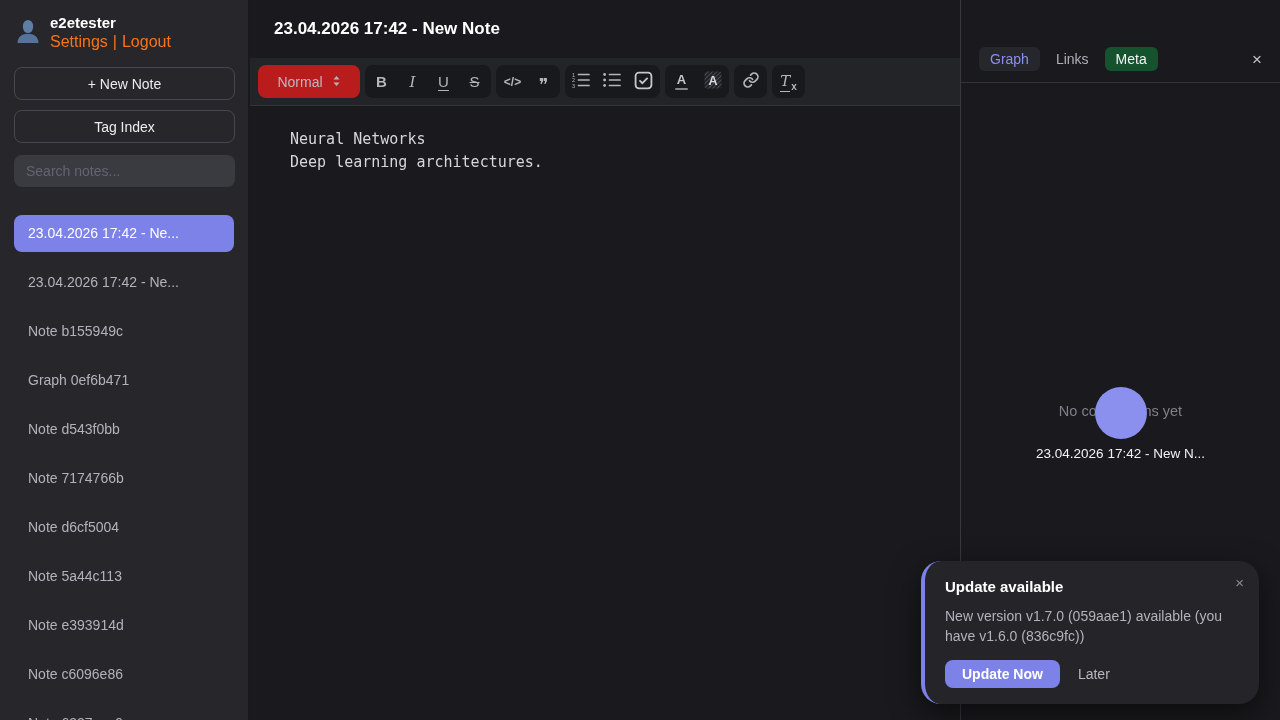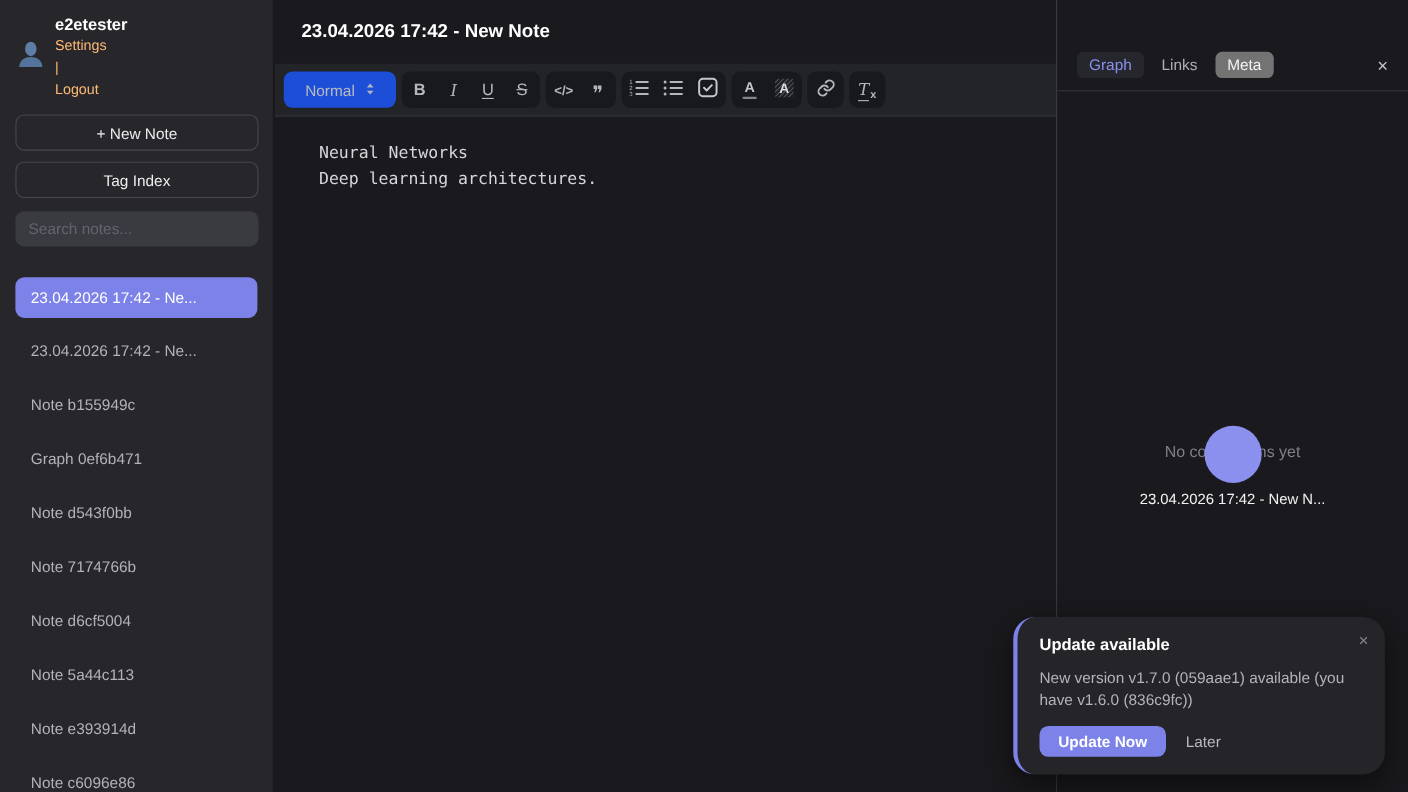--- a/index.html
+++ b/index.html
@@ -11,21 +11,21 @@
   }
 
   
   .sidebar {
     position:absolute; left:0; top:0; width:249px; height:720px;
     background:#27272b; border-right:1px solid #19191c; padding:14px;
   }
   .user-row { display:flex; align-items:center; gap:8px; margin-bottom:16px; }
   .user-meta { display:flex; flex-direction:column; gap:2px; }
   .user-name { font-size:15px; font-weight:bold; color:#ffffff; }
-  .user-links { font-size:13px; color:#fdba74; display:flex; gap:5px;flex-direction:column; }
+  .user-links { font-size:16px; color:#f97316; display:flex; gap:5px; }
   .user-links span { cursor:default; }
   .side-btn {
     display:flex; align-items:center; justify-content:center;
     width:221px; height:33px; border:1px solid #47484f; border-radius:8px;
     background:transparent; color:#ececef; font-size:14px; margin-bottom:10px;
     font-family:"Liberation Sans", sans-serif; cursor:pointer;
   }
   .search-input {
     width:221px; height:32px; background:#3a3b41; border:none; border-radius:8px;
     padding:0 12px; color:#e8e8ea; font-size:14px; margin-top:2px;
@@ -57,21 +57,21 @@
   }
   .tb-group {
     background:#18191d; border-radius:8px; height:33px;
     display:flex; align-items:center; padding:0 1px;
   }
   .tb-btn {
     width:31px; height:31px; display:flex; align-items:center; justify-content:center;
     background:transparent; border:none; color:#b5b6bc; font-size:15px; cursor:pointer;
   }
   .format-select {
-    background:#1d4ed8; border:none; border-radius:8px; height:33px; width:102px;
+    background:#b91c1c; border:none; border-radius:8px; height:33px; width:102px;
     display:flex; align-items:center; justify-content:center; gap:9px;
     color:#b9bac0; font-size:14px; cursor:pointer; font-family:"Liberation Sans", sans-serif;
   }
   .glyph-b { font-weight:bold; }
   .glyph-i { font-family:"DejaVu Serif", serif; font-style:italic; }
   .glyph-u { text-decoration:underline; text-underline-offset:3px; }
   .glyph-s { text-decoration:line-through; }
   .glyph-code { font-size:12px; font-weight:bold; letter-spacing:0; }
   .glyph-quote { font-size:18px; line-height:10px; padding-top:6px; }
   .a-icon { display:flex; flex-direction:column; align-items:center; line-height:13px; }
@@ -88,21 +88,21 @@
 
   
   .right-panel {
     position:absolute; left:960px; top:0; width:320px; height:720px;
     background:#1a1a1e; border-left:1px solid #38393f;
   }
   .panel-header { height:47px; border-bottom:1px solid #333439; display:flex; align-items:center; padding:0 18px; gap:14px;margin-top:36px; }
   .tab { font-size:14px; padding:4px 11px; border-radius:6px; cursor:pointer; background:transparent; border:none; font-family:"Liberation Sans", sans-serif; }
   .tab-graph { background:#26262d; color:#8a90ee; }
   .tab-links { color:#aeafb6; padding:4px 2px; }
-  .tab-meta { background:#737373; color:#f3f3f5; }
+  .tab-meta { background:#14532d; color:#f3f3f5; }
   .panel-close { margin-left:auto; color:#c3c4c9; font-size:17px; background:none; border:none; cursor:pointer; line-height:1; }
 
   .graph-area { position:relative; height:672px; }
   .graph-empty {
     position:absolute; top:320px; left:50%; transform:translateX(-50%);
     width:150px; text-align:center; color:#7f8088; font-size:14.5px; line-height:17px; z-index:1;
   }
   .graph-node {
     position:absolute; top:304px; left:50%; margin-left:-26px;
     width:52px; height:52px; border-radius:50%; background:#8b90ee; z-index:2; cursor:pointer;

